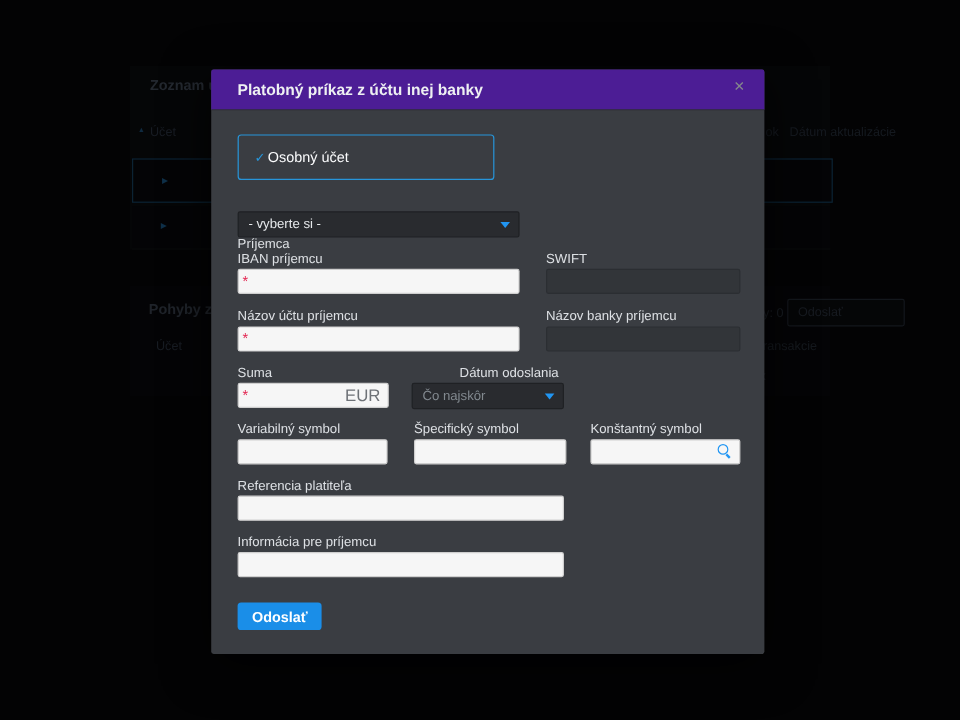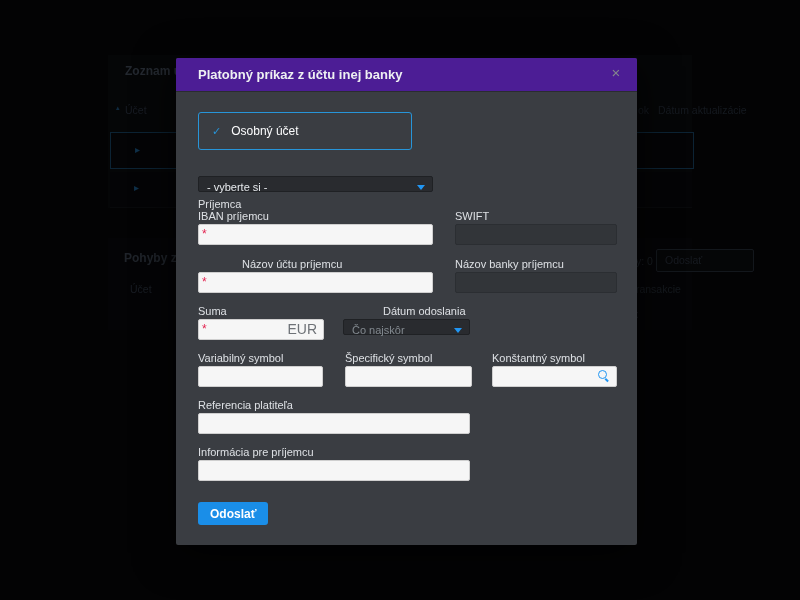--- a/index.html
+++ b/index.html
@@ -54,25 +54,25 @@
   .modal-close{
     position:absolute;right:13px;top:7px;width:16px;height:16px;
     font-size:15px;line-height:16px;text-align:center;color:#84878c;cursor:pointer;
   }
   .acct-toggle{
     position:absolute;left:22px;top:54px;width:212px;height:36px;
     border:1px solid #2795d9;border-radius:3px;
     display:flex;align-items:center;cursor:pointer;
   }
   .acct-check{margin-left:13px;font-size:11px;color:#2795d9;}
-  .acct-label{margin-left:10px;font-size:12px;color:#fbfcfd;}
+  .acct-label{margin-left:2px;font-size:12px;color:#fbfcfd;}
   .lbl{position:absolute;font-size:11px;color:#dde0e4;}
   
   .dselect{
-    position:absolute;height:16px;background:#292b2f;border:1px solid #1f2124;
+    position:absolute;height:22px;background:#292b2f;border:1px solid #1f2124;
     border-radius:2px;cursor:pointer;box-sizing:border-box;padding-left:41px;
   }
   .dselect .sel-text{position:absolute;left:8px;top:0;line-height:20px;font-size:11px;color:#e6e9ec;}
   .dselect .sel-text.muted{color:#82898f;}
   .caret{
     position:absolute;right:7px;top:8px;width:0;height:0;
     border-left:4px solid transparent;border-right:4px solid transparent;
     border-top:5px solid #2196f3;
   }
   
@@ -162,21 +162,21 @@
     </div>
 
     <div class="lbl" style="left:22px;top:152px;">IBAN príjemcu</div>
     <div class="winput" style="left:22px;top:166px;width:235px;">
       <span class="req">*</span>
       <input type="text" value="" style="">
     </div>
     <div class="lbl" style="left:279px;top:152px;">SWIFT</div>
     <div class="dinput" style="left:279px;top:166px;width:162px;"></div>
 
-    <div class="lbl" style="left:22px;top:200px;margin-left:44px;">Názov účtu príjemcu</div>
+    <div class="lbl" style="left:22px;top:200px;">Názov účtu príjemcu</div>
     <div class="winput" style="left:22px;top:214px;width:235px;">
       <span class="req">*</span>
       <input type="text" value="" style="">
     </div>
     <div class="lbl" style="left:279px;top:200px;">Názov banky príjemcu</div>
     <div class="dinput" style="left:279px;top:214px;width:162px;"></div>
 
     <div class="lbl" style="left:22px;top:247px;">Suma</div>
     <div class="winput" style="left:22px;top:261px;width:126px;">
       <span class="req">*</span>

